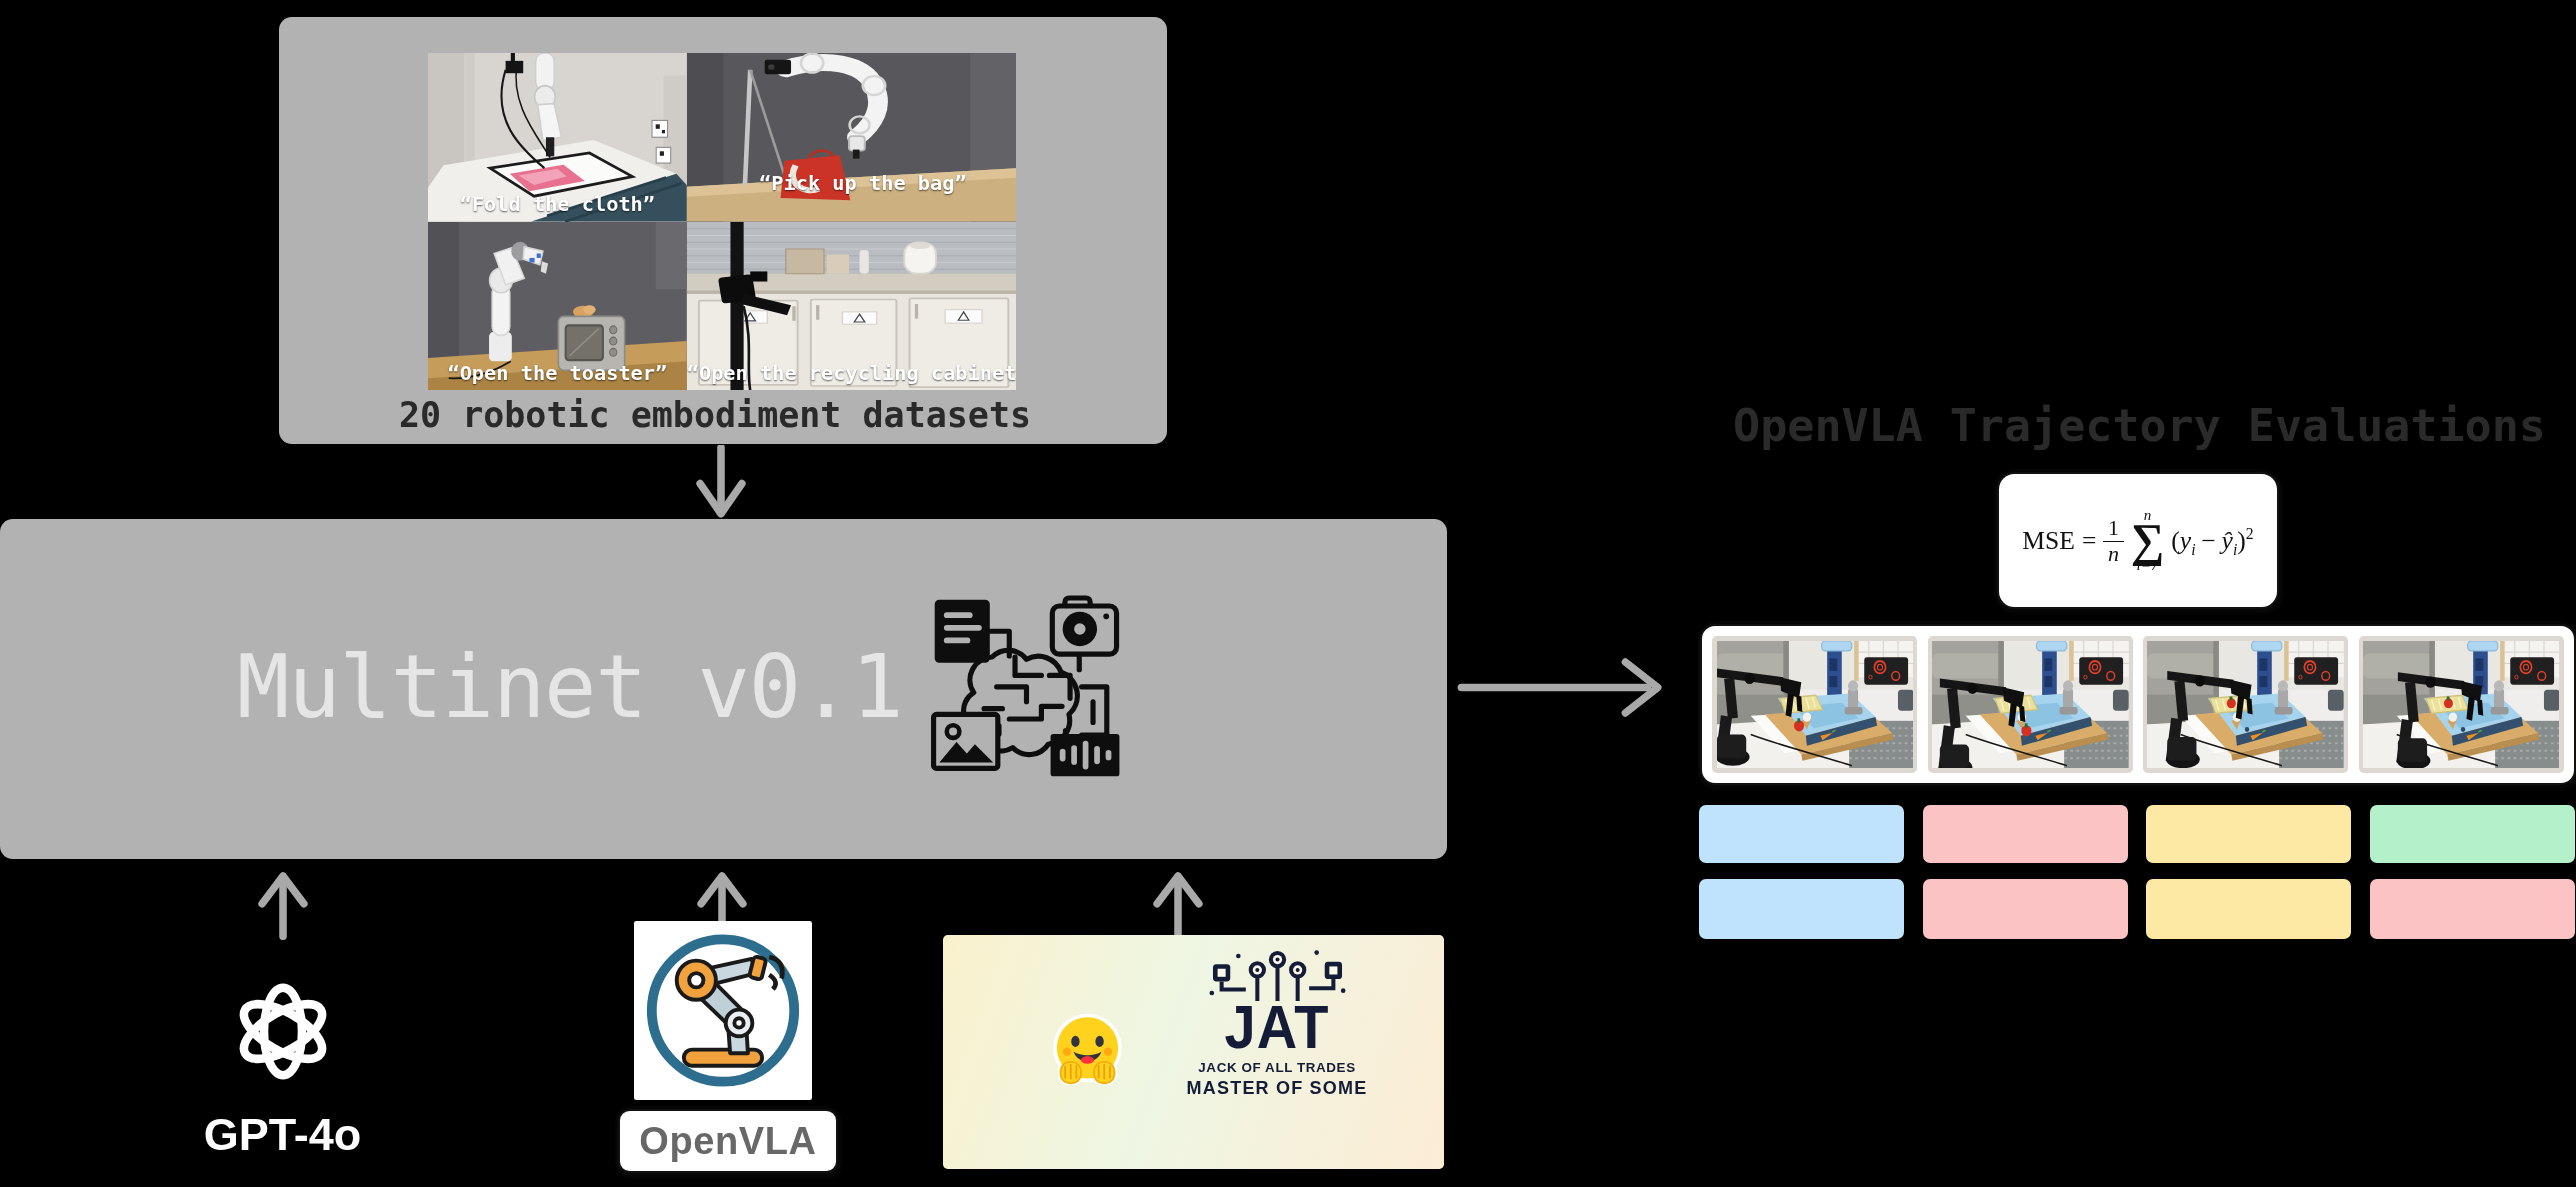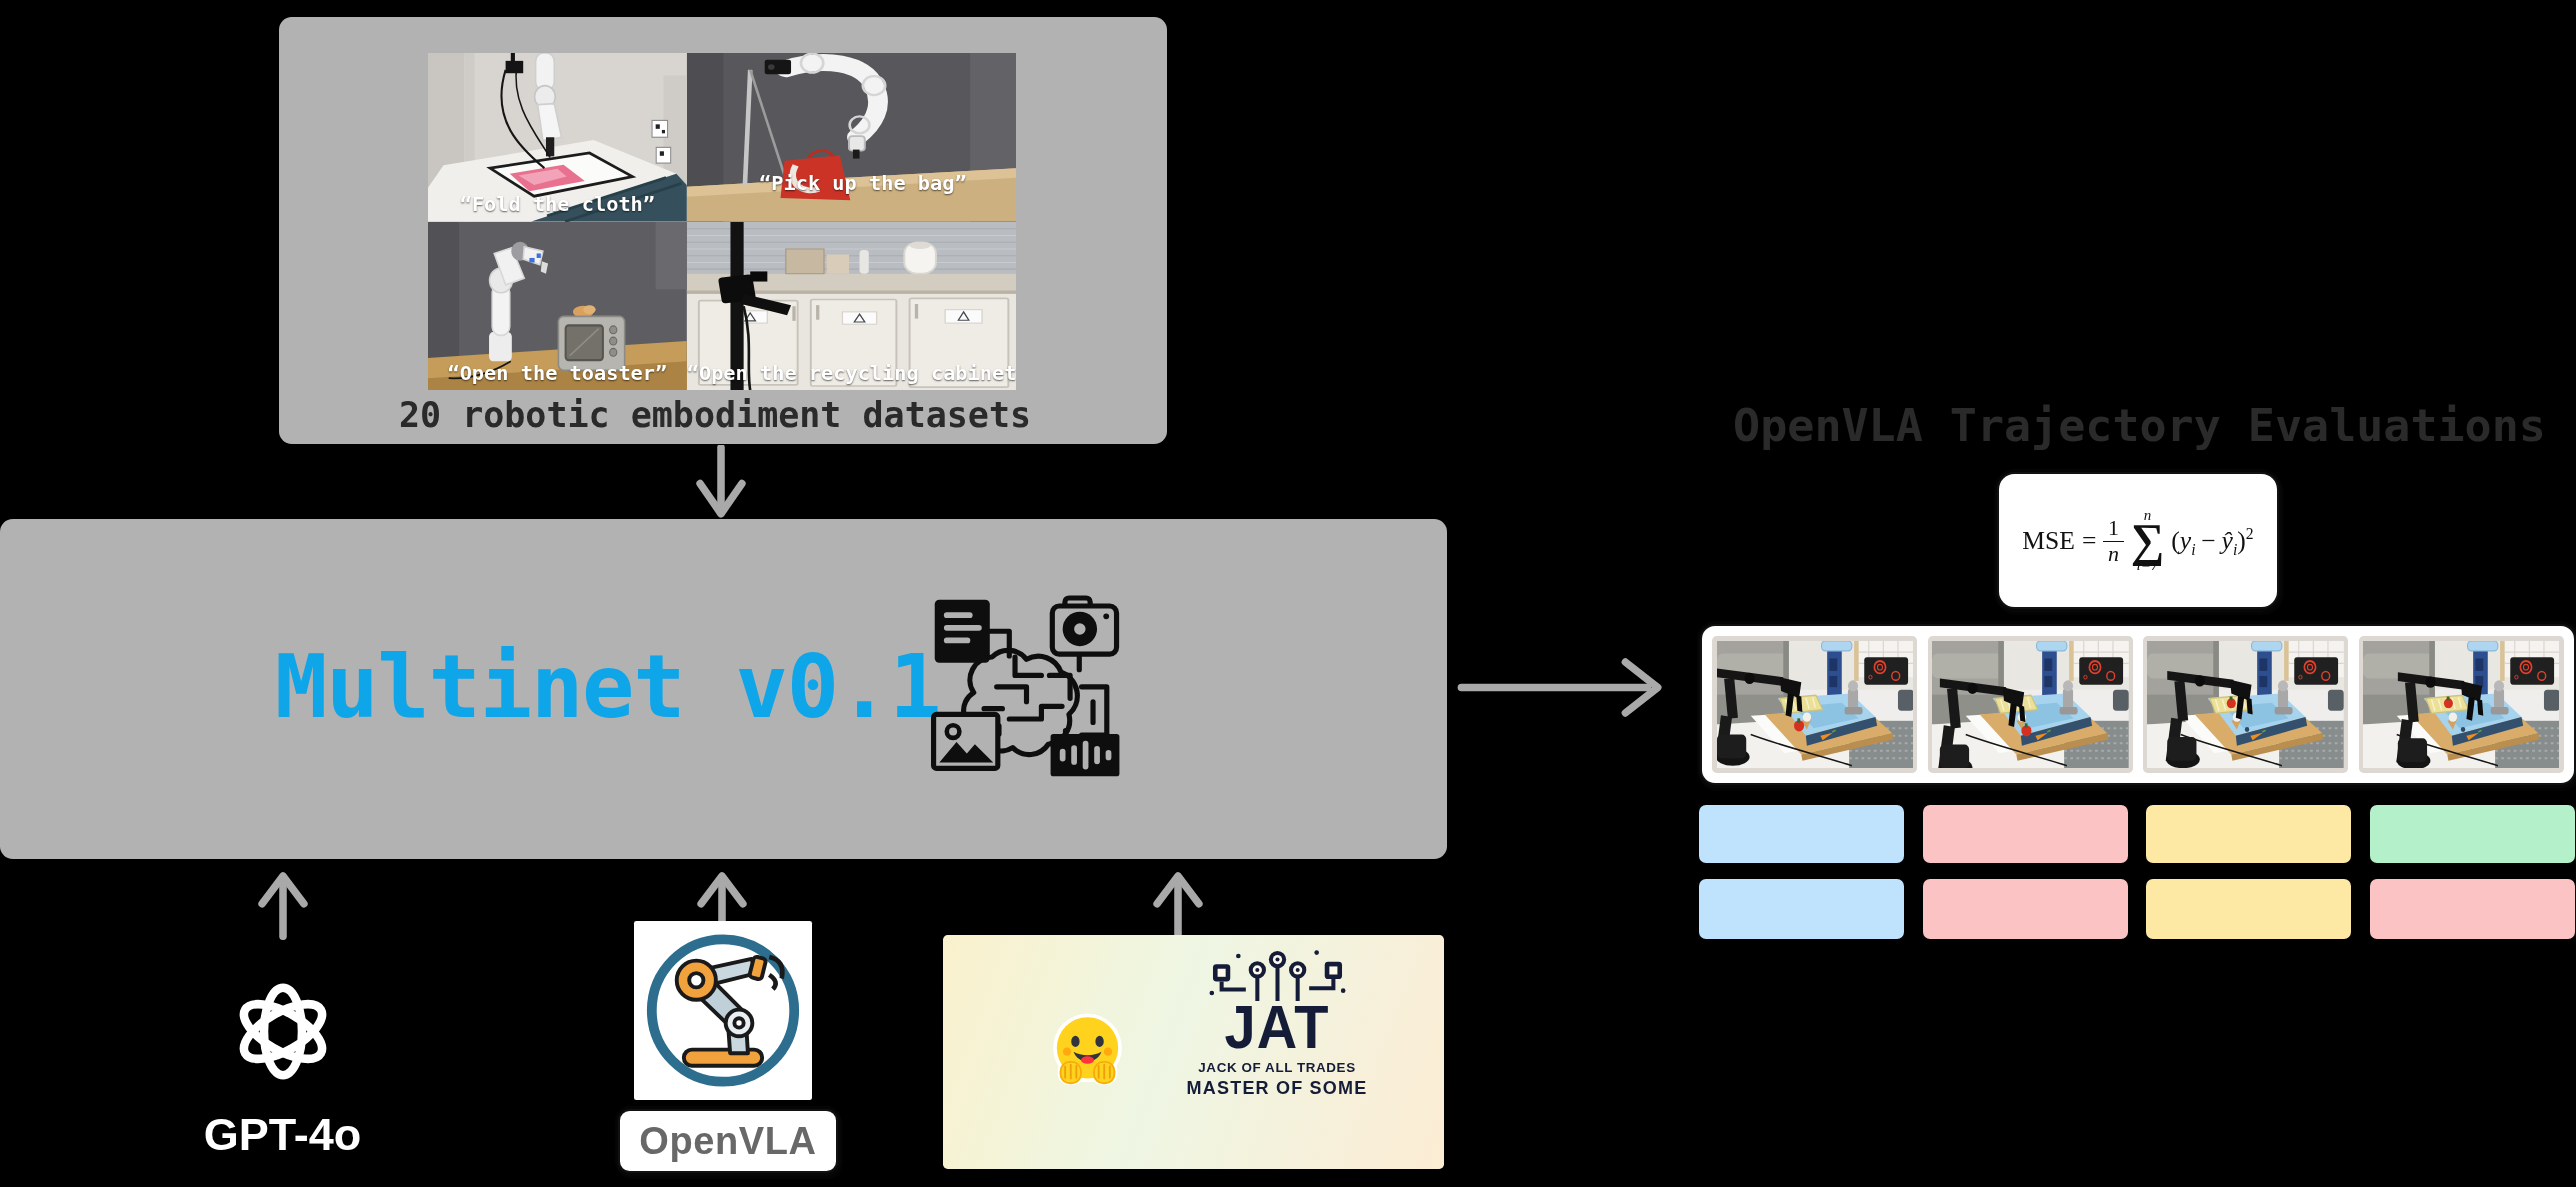--- a/index.html
+++ b/index.html
@@ -19,22 +19,22 @@
   .photo{position:relative;overflow:hidden;}
   .photo svg{width:100%;height:100%;}
   .photo-caption{position:absolute;left:0;right:0;bottom:5.8px;text-align:center;
                  color:#fff;font-size:20.3px;font-weight:bold;text-shadow:0 0.6px 1.7px rgba(0,0,0,.6);
                  white-space:nowrap;}
   .photo-caption.raised{bottom:27px;padding-left:23px;}
   .dataset-caption{position:absolute;left:0;right:16px;bottom:9.3px;text-align:center;
                    font-size:35px;font-weight:bold;color:#2a2a2a;}
 
   
-  .multinet-title{left:237px;top:644px;font-size:87px;font-weight:bold;color:#0ea5e9;
-                  letter-spacing:-1.2px;line-height:1;white-space:nowrap;margin-left:38px;}
+  .multinet-title{left:237px;top:644px;font-size:87px;font-weight:normal;color:#e5e5e5;
+                  letter-spacing:-1.2px;line-height:1;white-space:nowrap;}
   .multinet-icon{left:929px;top:588px;width:195px;height:192px;}
 
   
   .arrow{stroke:#a9a9a9;stroke-width:13;fill:none;stroke-linecap:round;stroke-linejoin:round;}
 
   
   .gpt-logo{left:226px;top:970px;width:114px;height:123px;}
   .gpt-label{left:181px;top:1109px;width:203px;text-align:center;color:#fff;
              font-family:"Liberation Sans","DejaVu Sans",sans-serif;font-weight:bold;font-size:45px;}
 

